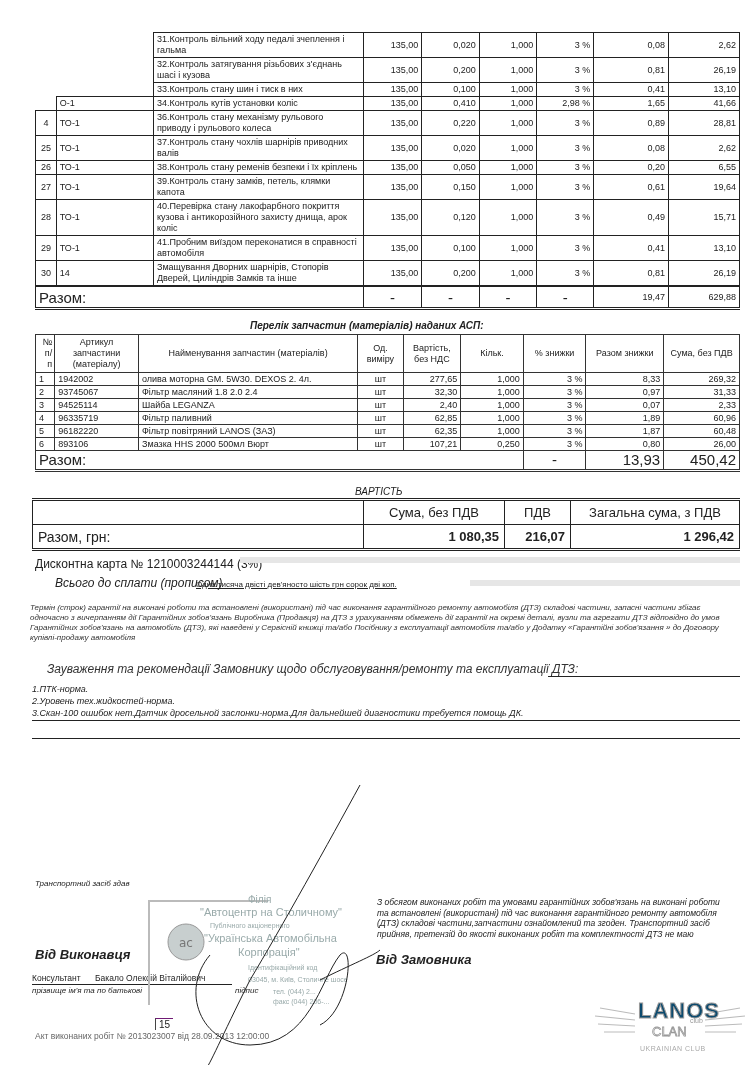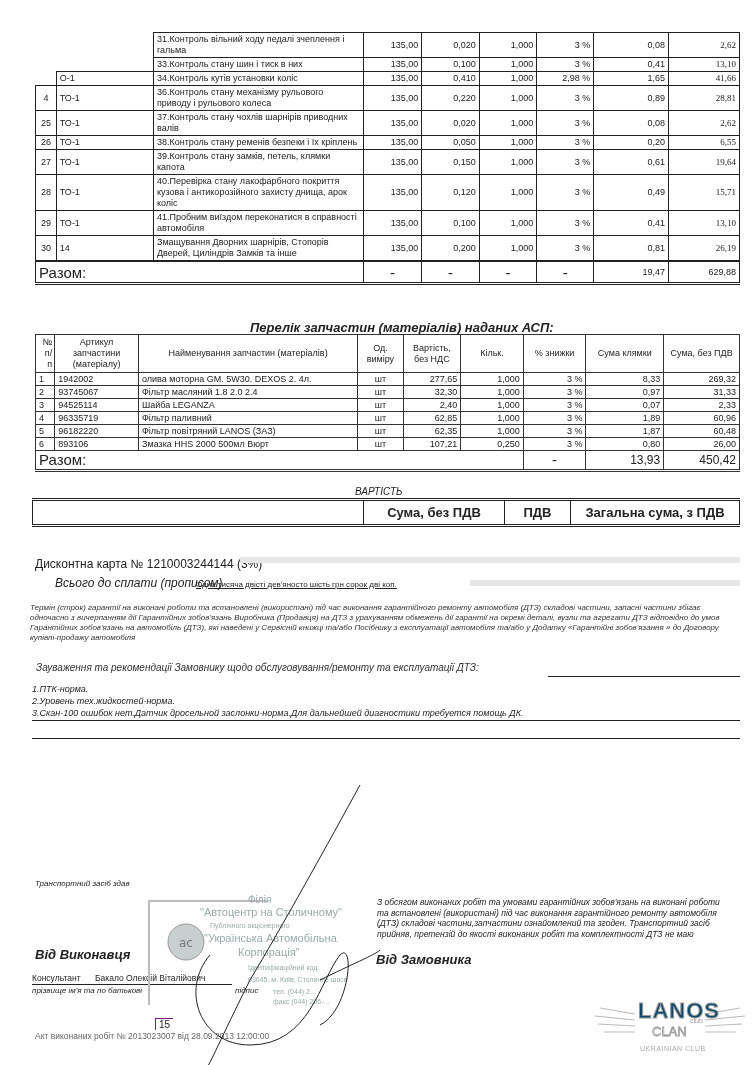--- a/index.html
+++ b/index.html
@@ -12,32 +12,32 @@
   #works td.num { text-align:right; }
   #works td.c { text-align:center; }
   #works .n { width:14px; }
   #works .code { width:94px; }
   #works .name { width:210px; }
   #works .price { width:53px; }
   #works .norm { width:52px; }
   #works .qty { width:52px; }
   #works .pct { width:52px; }
   #works .disc { width:70px; }
-  #works .sum { width:66px;font-family:Liberation Serif, serif; }
+  #works .sum { width:66px; }
   #works tr.total td { font-size:15px; height:18px; border-top:2px solid #222; border-bottom:3px double #222; }
   #works tr.total td.num { font-size:9px; }
   
-  #parts-title { left:250px; top:320px; font-size:13px; font-weight:bold; font-style:italic; }
+  #parts-title { left:250px; top:320px; font-size:10px; font-weight:bold; font-style:italic; }
   #parts { position:absolute; left:35px; top:334px; width:705px; font-size:9px; }
   #parts td { border:1px solid #333; padding:1px 3px; line-height:10px; }
   #parts th { border:1px solid #333; font-weight:normal; font-size:9px; padding:2px; line-height:11px; }
   #parts td.num { text-align:right; }
   #parts td.c { text-align:center; }
   #parts tr.total td { font-size:15px; height:16px; border-bottom:3px double #333; }
-  #parts tr.total td.num { font-size:12px; }
+  #parts tr.total td.num { font-size:15px; }
   
   #cost-title { left:355px; top:486px; font-size:10px; font-style:italic; }
   #cost { position:absolute; left:32px; top:498px; width:708px; font-size:13px; }
   #cost td { border:1px solid #222; padding:2px 5px; height:19px; }
   #cost tr:first-child td { border-top:3px double #222; }
   #cost tr:last-child td { border-bottom:3px double #222; font-weight:bold; }
   #cost tr:last-child td:first-child { font-weight:normal; font-size:14px; }
   .r { text-align:right; }
   .ital { font-style:italic; }
   .line { position:absolute; height:1px; background:#222; }
@@ -60,20 +60,31 @@
         <td class="price num">135,00</td>
         <td class="norm num">0,020</td>
         <td class="qty num">1,000</td>
         <td class="pct num">3 %</td>
         <td class="disc num">0,08</td>
         <td class="sum num">2,62</td>
       </tr>
       <tr>
         <td class="n c" style="border: none;"></td>
         <td class="code" style="border: none;"></td>
+        <td class="name">32.Контроль затягування різьбових з'єднань шасі і кузова</td>
+        <td class="price num">135,00</td>
+        <td class="norm num">0,200</td>
+        <td class="qty num">1,000</td>
+        <td class="pct num">3 %</td>
+        <td class="disc num">0,81</td>
+        <td class="sum num">26,19</td>
+      </tr>
+      <tr>
+        <td class="n c" style="border: none;"></td>
+        <td class="code" style="border: none;"></td>
         <td class="name">33.Контроль стану шин і тиск в них</td>
         <td class="price num">135,00</td>
         <td class="norm num">0,100</td>
         <td class="qty num">1,000</td>
         <td class="pct num">3 %</td>
         <td class="disc num">0,41</td>
         <td class="sum num">13,10</td>
       </tr>
       <tr>
         <td class="n c" style="border: none;"></td>
@@ -179,21 +190,21 @@
 <table id="parts">
   <thead>
     <tr>
       <th style="width:14px;text-align:right">№ п/ п</th>
       <th style="width:78px">Артикул запчастини (матеріалу)</th>
       <th style="width:212px">Найменування запчастин (матеріалів)</th>
       <th style="width:40px">Од. виміру</th>
       <th style="width:52px">Вартість, без НДС</th>
       <th style="width:57px">Кільк.</th>
       <th style="width:57px">% знижки</th>
-      <th style="width:72px">Сума клямки</th>
+      <th style="width:72px">Разом знижки</th>
       <th style="width:70px">Сума, без ПДВ</th>
     </tr>
   </thead>
   <tbody id="parts-body">
       <tr>
         <td class="">1</td>
         <td class="">1942002</td>
         <td class="">олива моторна GM. 5W30. DEXOS 2. 4л.</td>
         <td class="c">шт</td>
         <td class="num">277,65</td>
@@ -268,33 +279,39 @@
 
 <div class="abs" id="cost-title">ВАРТІСТЬ</div>
 <table id="cost">
   <tbody>
       <tr>
     <td style="width:320px"></td>
     <td class="c" style="width:130px;text-align:center">Сума, без ПДВ</td>
     <td style="width:55px;text-align:center">ПДВ</td>
     <td style="text-align:center">Загальна сума, з ПДВ</td>
   </tr>
+  <tr>
+    <td>Разом, грн:</td>
+    <td class="r">1 080,35</td>
+    <td class="r">216,07</td>
+    <td class="r">1 296,42</td>
+  </tr>
 </tbody>
   </table>
 
 <div class="abs" style="left:35px;top:557px;font-size:12px;">Дисконтна карта № 1210003244144 (3%)</div>
 <div class="gray-bar" style="left:240px;top:557px;width:500px;background:#e6e6e6"></div>
 
 <div class="abs ital" style="left:35px;top:576px;font-size:12px;margin-left:20px;">Всього до сплати (прописом)</div>
 <div class="abs" style="left:196px;top:580px;font-size:8px;text-decoration:underline;">Одна тисяча двісті дев'яносто шість грн сорок дві коп.</div>
 <div class="gray-bar" style="left:470px;top:580px;width:270px;background:#e6e6e6"></div>
 
 <div class="abs ital" style="left:30px;top:603px;width:710px;font-size:8px;line-height:10px;color:#333;">Термін (строк) гарантії на виконані роботи та встановлені (використані) під час виконання гарантійного ремонту автомобіля (ДТЗ) складові частини, запасні частини збігає одночасно з вичерпанням дії Гарантійних зобов'язань Виробника (Продавця) на ДТЗ з урахуванням обмежень дії гарантії на окремі деталі, вузли та агрегати ДТЗ відповідно до умов Гарантійних зобов'язань на автомобіль (ДТЗ), які наведені у Сервісній книжці та/або Посібнику з експлуатації автомобіля та/або у Додатку «Гарантійні зобов'язання » до Договору купівлі-продажу автомобіля</div>
 
-<div class="abs ital" style="left:36px;top:662px;font-size:10px;color:#333;">Зауваження та рекомендації Замовнику щодо обслуговування/ремонту та експлуатації ДТЗ:</div>
+<div class="abs ital" style="left:47px;top:662px;font-size:12px;color:#333;">Зауваження та рекомендації Замовнику щодо обслуговування/ремонту та експлуатації ДТЗ:</div>
 <div class="line" style="left:548px;top:676px;width:192px;"></div>
 <div class="abs ital" style="left:32px;top:683px;font-size:9px;line-height:12px;color:#222;">
   <div>1.ПТК-норма.</div>
   <div>2.Уровень тех.жидкостей-норма.</div>
   <div>3.Скан-100 ошибок нет.Датчик дросельной заслонки-норма.Для дальнейшей диагностики требуется помощь ДК.</div>
 </div>
 <div class="line" style="left:32px;top:720px;width:708px;"></div>
 <div class="line" style="left:32px;top:738px;width:708px;"></div>
 
 <div class="abs ital" style="left:35px;top:879px;font-size:8px;">Транспортний засіб здав</div>

